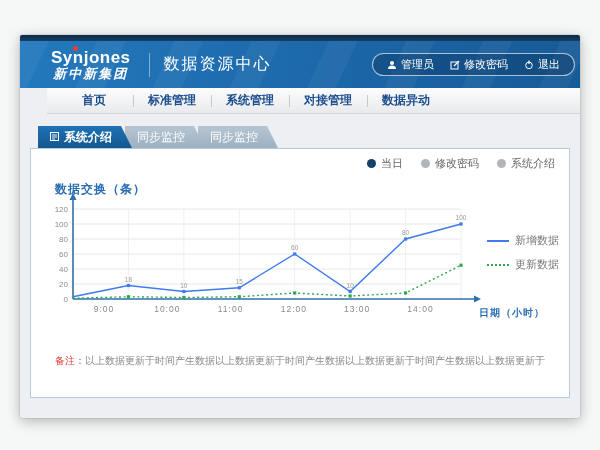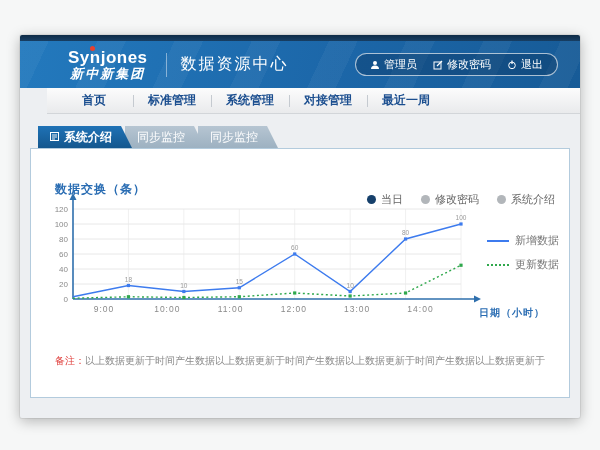--- a/index.html
+++ b/index.html
@@ -15,21 +15,21 @@
     background:#edeff2; border-radius:2px;
     box-shadow:0 3px 14px rgba(0,0,0,.28), 0 0 0 1px rgba(0,0,0,.06);
     display:flex; flex-direction:column; overflow:hidden;
   }
   
   .topstrip { height:6px; background:linear-gradient(#0e2b46,#173e63); }
   
   .header {
     height:47px; position:relative;
     background:linear-gradient(100deg,#2379bd 0%,#1c67a9 55%,#175b97 100%);
-    display:flex; align-items:center; padding:0 22px;
+    display:flex; align-items:center; padding:0 5px;
   }
   .header::after{
     content:""; position:absolute; inset:0;
     background:repeating-linear-gradient(115deg, rgba(255,255,255,.045) 0 26px, rgba(255,255,255,0) 26px 70px);
     pointer-events:none;
   }
   .logo { position:relative; text-align:center; line-height:1.05; margin-left:26px; z-index:1;}
   .logo-en { color:#fff; font-size:17px; font-weight:bold; letter-spacing:.5px; }
   .logo-dot { position:absolute; left:22px; top:-3px; width:5px; height:5px; border-radius:50%; background:#e8402e; }
   .logo-cn { color:#fff; font-size:13px; font-weight:bold; letter-spacing:2px;font-style:italic; }
@@ -69,21 +69,21 @@
   .tab.active {
     background:linear-gradient(#1f72b6,#14578e);
     font-weight:bold; z-index:2;
   }
   .tab:nth-child(2){ z-index:1; }
   .panel {
     background:#fff; border:1px solid #b3cbdd; height:250px; position:relative;
   }
   
   .radios { position:absolute; top:7px; right:14px; display:flex; gap:18px; align-items:center;
-            font-size:11px; color:#666;margin-top:36px; }
+            font-size:11px; color:#666; }
   .radio { display:flex; align-items:center; gap:5px; cursor:pointer; }
   .dot { width:9px; height:9px; border-radius:50%; background:#b2b6ba; }
   .dot.sel { background:#16406b; }
   .ylabel { position:absolute; top:32px; left:24px; color:#2a6db3; font-weight:bold; font-size:12px; letter-spacing:1px;}
   .xlabel { position:absolute; top:157px; right:24px; color:#2a6db3; font-weight:bold; font-size:10px; letter-spacing:1px;}
   #chart-svg { position:absolute; top:42px; left:10px;
                font-family:"Liberation Sans","DejaVu Sans",sans-serif; }
   
   .legend { position:absolute; top:84px; right:10px; display:flex; flex-direction:column; gap:9px; }
   .legend-item { display:flex; align-items:center; gap:6px; font-size:11px; color:#777;text-align:center; }
@@ -139,21 +139,21 @@
         <span>退出</span>
       </div>
     </div>
   </div>
 
   <div class="nav">
     <div class="nav-item">首页</div>
     <div class="nav-item">标准管理</div>
     <div class="nav-item">系统管理</div>
     <div class="nav-item">对接管理</div>
-    <div class="nav-item">最近一周</div>
+    <div class="nav-item">数据异动</div>
   </div>
 
   <div class="content">
 
     <div class="tabs">
       <div class="tab active">
         <span>
           <svg width="9" height="9" viewBox="0 0 9 9">
               <rect x="0.5" y="0.5" width="8" height="8" fill="none" stroke="#fff" stroke-width="1"></rect>
               <path d="M2 3 H7 M2 5 H7 M2 7 H5" stroke="#fff" stroke-width="0.9"></path>

